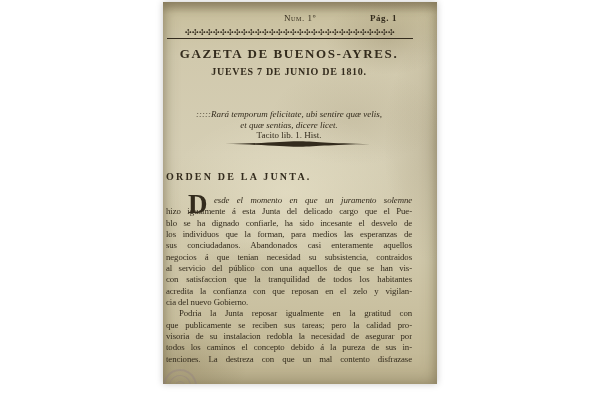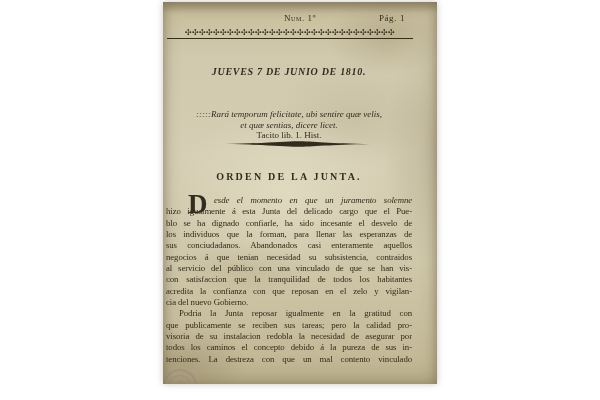--- a/index.html
+++ b/index.html
@@ -64,21 +64,22 @@
     letter-spacing: 0.6px;
   }
   .issue-number {
     position: absolute;
     left: 50%;
     transform: translateX(-50%);
     font-variant: small-caps;
   }
   .page-number {
     position: absolute;
-    right: 32px;
+    right: 40px;
+    font-weight: bold;
   }
 
   
   .ornament-row {
     position: absolute;
     top: 26px;
     left: 4px;
     width: 246px;
     text-align: center;
     font-family: "DejaVu Sans", sans-serif;
@@ -106,21 +107,20 @@
   .masthead-date {
     position: absolute;
     top: 64px;
     left: 3px;
     width: 246px;
     text-align: center;
     font-size: 10px;
     font-weight: 700;
     letter-spacing: 0.7px;
     white-space: nowrap;
-    font-style: italic;
   }
 
   
   .epigraph {
     position: absolute;
     top: 107px;
     left: 3px;
     width: 246px;
     text-align: center;
     font-size: 9px;
@@ -137,21 +137,21 @@
     height: 8px;
   }
   .divider svg { display: block; }
 
   
   .section-heading {
     position: absolute;
     top: 169px;
     left: 3px;
     width: 246px;
-    text-align: center;
+    text-align: left;
     font-size: 10px;
     font-weight: 700;
     letter-spacing: 2.2px;
     white-space: nowrap;
   }
 
   
   .article {
     position: absolute;
     top: 193px;
@@ -216,20 +216,21 @@
 <div class="photo-canvas">
   <div class="paper">
 
     <div class="running-head">
       <span class="issue-number">Num. 1º</span>
       <span class="page-number">Pág. 1</span>
     </div>
 
     <div class="ornament-row">✣✣✣✣✣✣✣✣✣✣✣✣✣✣✣✣✣✣✣✣✣✣✣✣✣✣✣✣✣✣</div>
 
+    <div class="masthead-title">GAZETA DE BUENOS-AYRES.</div>
 
     <div class="masthead-date">JUEVES 7 DE JUNIO DE 1810.</div>
 
     <div class="epigraph">
       <div class="italic">:::::Rará temporum felicitate, ubi sentire quæ velis,</div>
       <div class="italic">et quæ sentias, dicere licet.</div>
       <div>Tacito lib. 1. Hist.</div>
     </div>
 
     <div class="divider">
@@ -239,30 +240,30 @@
     </div>
 
     <div class="section-heading">ORDEN DE LA JUNTA.</div>
 
     <div class="article">
       <span class="drop-cap">D</span>
 
       <div class="line indent-dropcap">esde el momento en que un juramento solemne</div>
       <div class="line">hizo igualmente á esta Junta del delicado cargo que el Pue-</div>
       <div class="line">blo se ha dignado confiarle, ha sido incesante el desvelo de</div>
-      <div class="line">los individuos que la forman, para llenar las esperanzas de</div>
+      <div class="line">los individuos que la forman, para medios las esperanzas de</div>
       <div class="line">sus conciudadanos. Abandonados casi enteramente aquellos</div>
       <div class="line">negocios á que tenian necesidad su subsistencia, contraidos</div>
-      <div class="line">al servicio del público con una vinculado de que se han vis-</div>
+      <div class="line">al servicio del público con una aquellos de que se han vis-</div>
       <div class="line">con satisfaccion que la tranquilidad de todos los habitantes</div>
       <div class="line">acredita la confianza con que reposan en el zelo y vigilan-</div>
       <div class="line para-end">cia del nuevo Gobierno.</div>
 
       <div class="line indent-para">Podria la Junta reposar igualmente en la gratitud con</div>
       <div class="line">que publicamente se reciben sus tareas; pero la calidad pro-</div>
       <div class="line">visoria de su instalacion redobla la necesidad de asegurar por</div>
       <div class="line">todos los caminos el concepto debido á la pureza de sus in-</div>
-      <div class="line">tenciones. La destreza con que un mal contento vinculado</div>
+      <div class="line">tenciones. La destreza con que un mal contento disfrazase</div>
     </div>
 
     <div class="ink-stamp"></div>
   </div>
 </div>
 
 </body></html>

